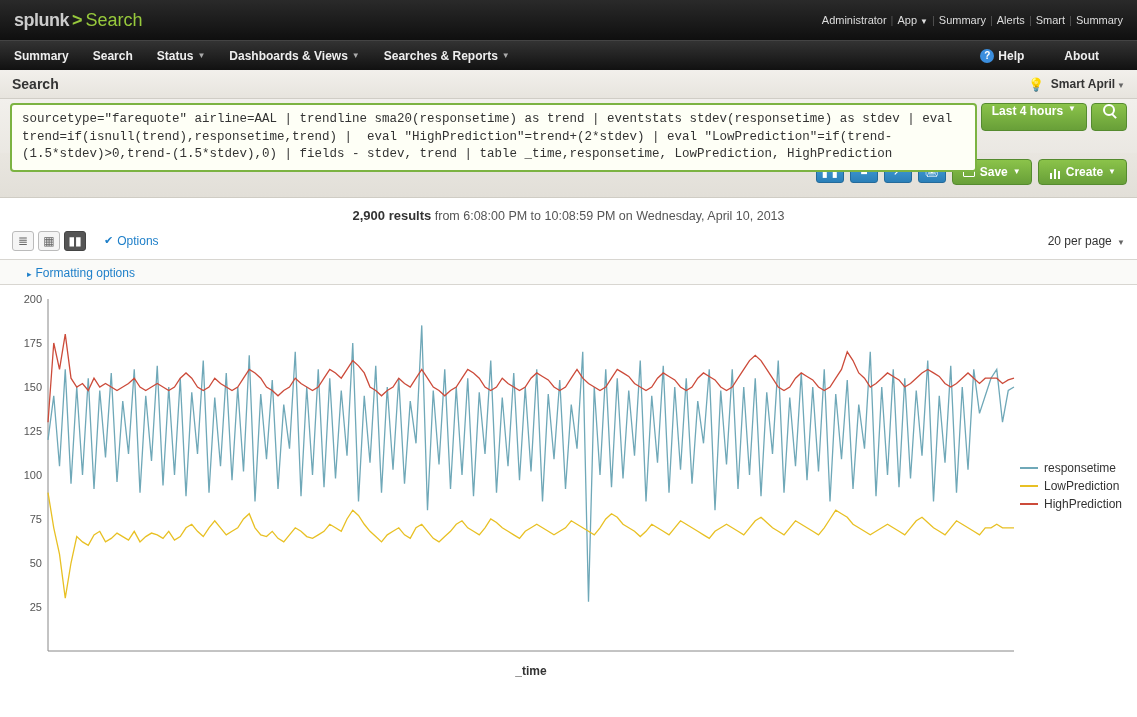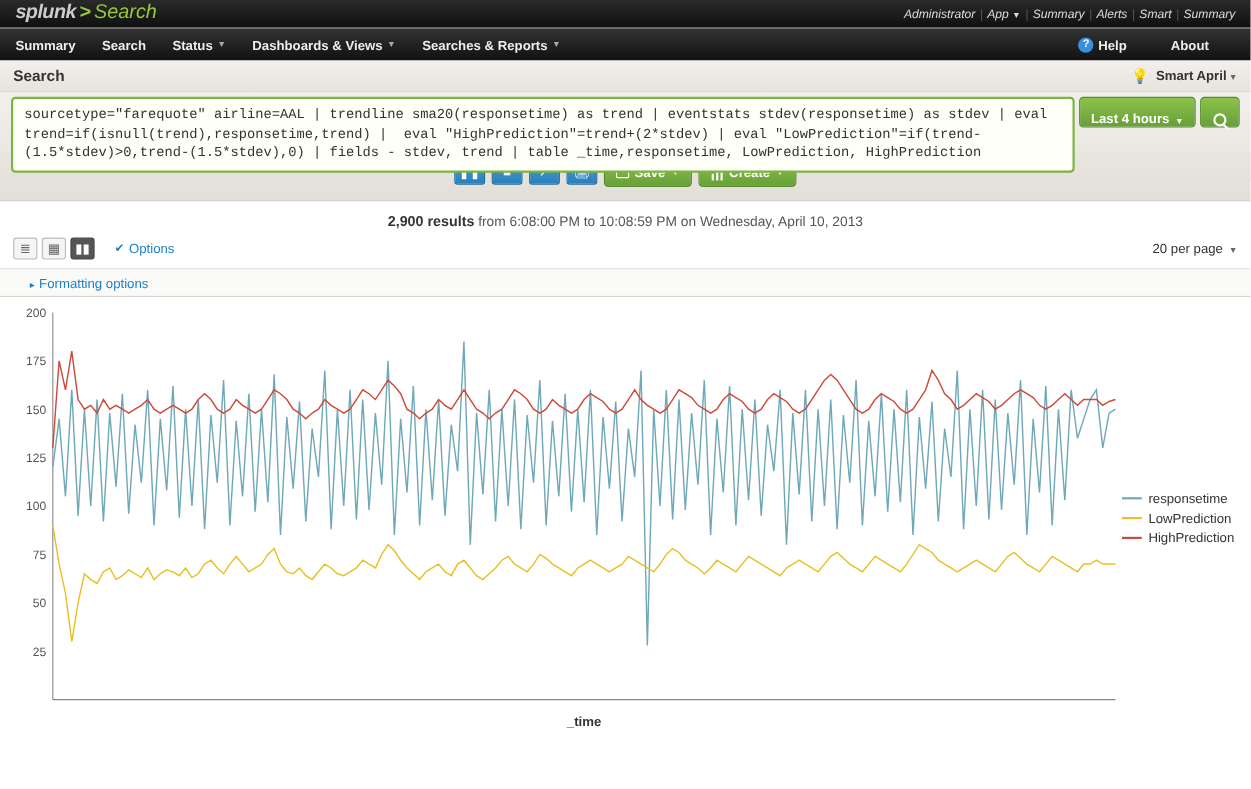--- a/index.html
+++ b/index.html
@@ -1,45 +1,45 @@
 <!DOCTYPE html>
 <html><head>
 <meta charset="utf-8">
 <style>
   * { box-sizing: border-box; margin: 0; padding: 0; }
   body { font-family: Arial, Helvetica, sans-serif; font-size: 12px; color: #333; background: #fff; width: 1137px; }
-  .topbar { background: linear-gradient(#2a2a2a,#0f0f0f); height: 25px; display:flex; padding:0 14px; color:#ccc;font-style:italic; }
+  .topbar { background: linear-gradient(#2a2a2a,#0f0f0f); height: 40px; display:flex; align-items:center; padding:0 14px; color:#ccc; }
   .logo-splunk { font-size:18px; font-weight:bold; color:#ccc; letter-spacing:-0.5px;}
   .logo-gt { color:#97c93c; font-size:18px; padding:0 3px; font-weight:bold;}
   .logo-search { color:#97c93c; font-size:18px; font-weight:300;}
   .top-right { margin-left:auto; display:flex; gap:4px; align-items:center; font-size:11px;}
   .top-right span, .top-right a { color:#ddd; }
   .top-right .sep { color:#555; }
   .top-right .caret { font-size:8px; padding-left:3px;}
   .menubar { background:linear-gradient(#333,#111); height:30px; display:flex; align-items:center; padding:0 14px; border-top:1px solid #444; color:#eee; font-size:12px; font-weight:bold;}
   .menubar .mitem { margin-right:24px; display:flex; align-items:center; cursor:pointer;}
   .menubar .caret { font-size:8px; margin-left:4px; color:#aaa;}
   .menubar .right { margin-left:auto; display:flex; align-items:center; gap:16px;}
   .helpicon { width:14px; height:14px; border-radius:50%; background:#3b8ede; color:#fff; display:inline-flex; align-items:center; justify-content:center; font-size:10px; font-weight:bold; margin-right:4px;}
   .searchheader { background:linear-gradient(#f2f0ec,#e7e4de); border-bottom:1px solid #d0cdc6; padding:6px 12px; display:flex; align-items:center;}
   .searchheader .title { font-size:14px; font-weight:bold; color:#333;}
   .searchheader .right { margin-left:auto; display:flex; align-items:center; gap:6px; font-size:12px;}
   .bulb { color:#999; font-size:13px;}
   .smartmode { font-weight:bold; color:#333;}
   .caret-sm { font-size:8px; color:#666; margin-left:2px;}
   .searchrow { padding:4px 10px 6px 10px; background:linear-gradient(#f2f0ec,#e7e4de); display:flex; gap:4px; border-bottom:1px solid #cfccc4; position:relative;}
   .query { flex:1; background:#fefff6; border:2px solid #7cb342; border-radius:4px; padding:6px 10px; font-family: "Courier New", monospace; font-size:12.5px; line-height:1.4; color:#333; min-height:60px; white-space:pre-wrap; position:relative; z-index:2;}
-  .btn { background:linear-gradient(#8bc34a,#689f38); color:#fff; border:1px solid #558b2f; border-radius:4px; height:28px; display:inline-flex; align-items:flex-end; padding:0 10px; font-size:12px; font-weight:bold; cursor:pointer; white-space:nowrap;}
+  .btn { background:linear-gradient(#8bc34a,#689f38); color:#fff; border:1px solid #558b2f; border-radius:4px; height:28px; display:inline-flex; align-items:flex-start; padding:0 10px; font-size:12px; font-weight:bold; cursor:pointer; white-space:nowrap;}
   .btn .caret { font-size:8px; margin-left:5px;}
   .btn.search-go { width:36px; justify-content:center; padding:0;}
   .glass { width:12px; height:12px; border:2px solid #fff; border-radius:50%; position:relative;}
   .glass::after { content:""; position:absolute; width:6px; height:2px; background:#fff; transform:rotate(45deg); bottom:-3px; right:-4px;}
   .toprow-btns { display:flex; flex-direction:column; gap:4px;}
   .toprow-btns .row1 { display:flex; gap:4px;}
-  .belowrow { padding:6px 10px 12px 10px; display:flex; gap:6px; justify-content:center; background:linear-gradient(#e9e6e0,#e2dfd8); border-bottom:1px solid #cfccc4; margin-top:-26px; position:relative; z-index:1;}
+  .belowrow { padding:6px 10px 12px 10px; display:flex; gap:6px; justify-content:flex-end; background:linear-gradient(#e9e6e0,#e2dfd8); border-bottom:1px solid #cfccc4; margin-top:-26px; position:relative; z-index:1;}
   .smallbtn { width:28px; height:24px; background:linear-gradient(#4aa3df,#2a7fb8); border:1px solid #246a9a; border-radius:3px; display:inline-flex; align-items:center; justify-content:center; color:#fff; font-size:12px;}
   .savebtn, .createbtn { background:linear-gradient(#8bc34a,#689f38); color:#fff; border:1px solid #558b2f; border-radius:4px; height:26px; display:inline-flex; align-items:center; padding:0 10px; font-size:12px; font-weight:bold; gap:5px;}
   .disk { width:12px;height:10px;border:1.5px solid #fff; border-radius:1px; position:relative;}
   .disk::after{content:"";position:absolute;top:-1px;right:-1px;width:4px;height:4px;background:#689f38;}
   .barsicon span{display:inline-block;width:2px;background:#fff;margin:0 1px;vertical-align:bottom;}
   .results { padding:10px 12px 4px 12px; color:#555; font-size:12.5px;text-align:center;}
   .results b { color:#333; font-size:13px;}
   .viewbar { padding:4px 12px 8px 12px; border-bottom:1px solid #d8d6d1; display:flex; align-items:center;}
   .viewicons { display:flex; gap:4px;}
   .vicon { width:22px; height:20px; border:1px solid #bbb; border-radius:3px; background:#f5f5f5; display:inline-flex; align-items:center; justify-content:center; color:#666; cursor:pointer;}

